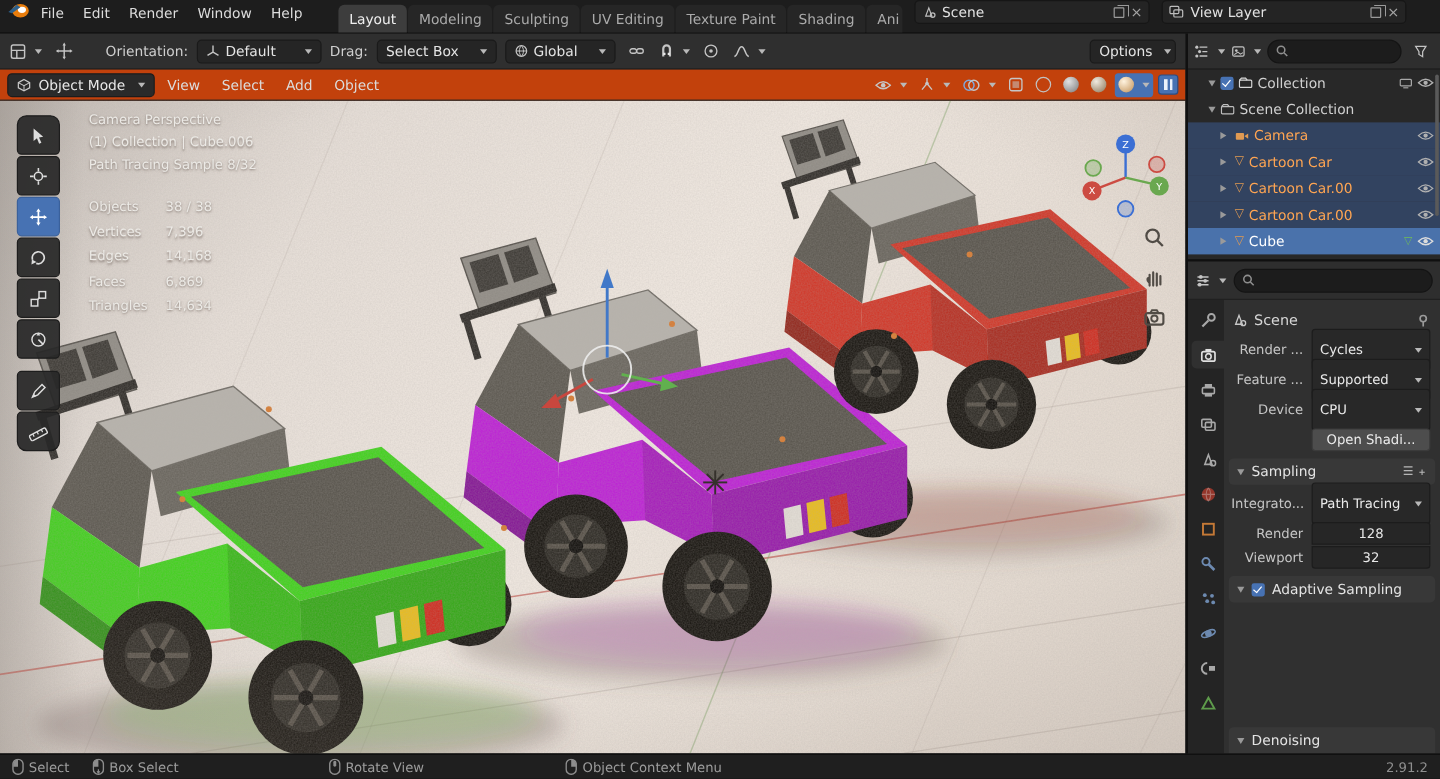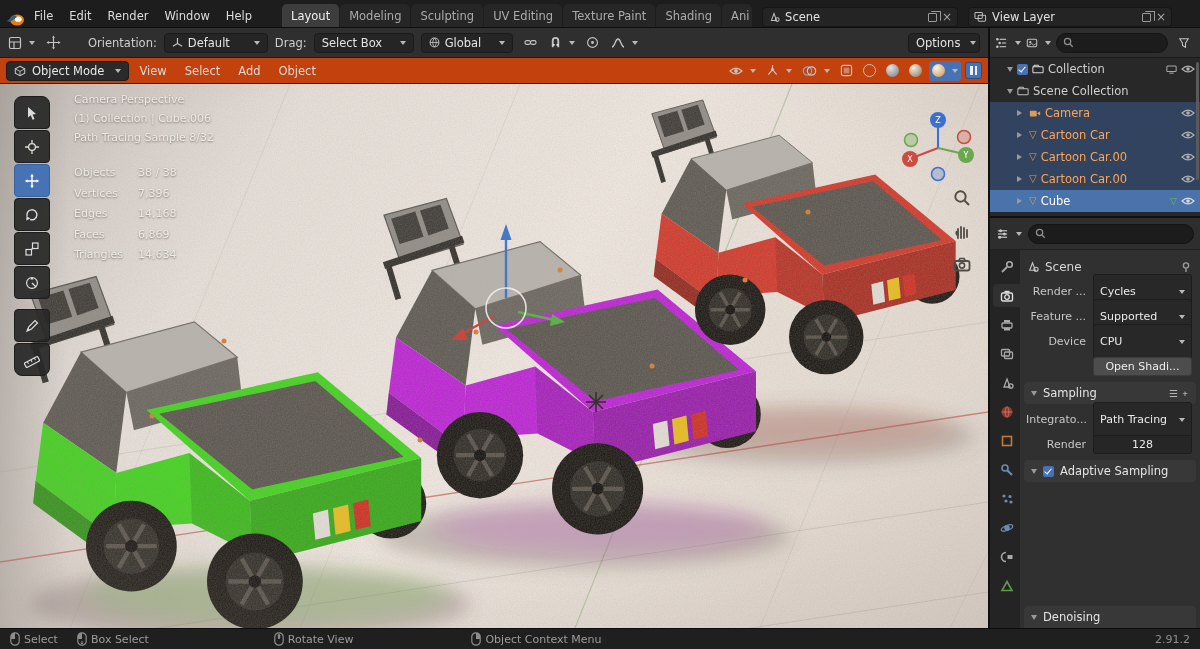--- a/index.html
+++ b/index.html
@@ -8,21 +8,21 @@
        font-family:"DejaVu Sans",sans-serif;font-size:12px;color:#d6d6d6;-webkit-user-select:none;user-select:none}
 
   
   .chev{width:0;height:0;border:3px solid transparent;border-top:4px solid #b9b9b9;margin-left:5px;transform:translateY(2px);flex:none}
   .tri-r{width:0;height:0;border:3.5px solid transparent;border-left:5px solid #9a9a9a;flex:none}
   .tri-d{width:0;height:0;border:3.5px solid transparent;border-top:5px solid #9a9a9a;transform:translateY(2px);flex:none}
   svg{display:block;flex:none}
 
   
   .topbar{position:absolute;top:0;left:0;right:0;height:28px;background:#1d1d1d;border-bottom:1px solid #0e0e0e;
-          display:flex;align-items:flex-end;padding:0 6px}
+          display:flex;align-items:flex-start;padding:0 6px}
   .menu{padding:4px 8px;border-radius:3px;color:#dcdcdc;font-size:11.5px}
   .tabs{display:flex;gap:1px;margin-left:22px;align-self:flex-end}
   .tab{padding:5px 9px 4px;background:#262626;color:#ababab;border-radius:5px 5px 0 0;font-size:11.5px;white-space:nowrap}
   .tab.active{background:#3d3d3d;color:#f0f0f0}
   .tab.cut{max-width:30px;overflow:hidden}
   .idblock{display:flex;align-items:center;background:#242424;border:1px solid #161616;border-radius:4px;height:20px;
            padding:0 5px;margin-left:10px;font-size:11.5px;color:#e2e2e2;gap:5px}
   .idblock .grow{flex:1}
   .copy-ic{width:9px;height:9px;border:1px solid #9a9a9a;border-radius:1px;position:relative;flex:none}
   .copy-ic:before{content:"";position:absolute;left:2px;top:-3px;width:9px;height:9px;border:1px solid #9a9a9a;border-radius:1px;border-left:none;border-bottom:none}
@@ -826,20 +826,26 @@
           </div>
         </div>
 
         <div class="pair">
           <div class="prow">
             <span class="plabel">Render</span>
             <div class="pval">
                 <span>128</span>
               </div>
           </div>
+          <div class="prow">
+            <span class="plabel">Viewport</span>
+            <div class="pval">
+                <span>32</span>
+              </div>
+          </div>
         </div>
 
         <div class="psec">
           <span class="tri-d"></span>
           <span class="cbox"></span>
           <span>Adaptive Sampling</span>
         </div>
 
 
         <div class="psec last">

